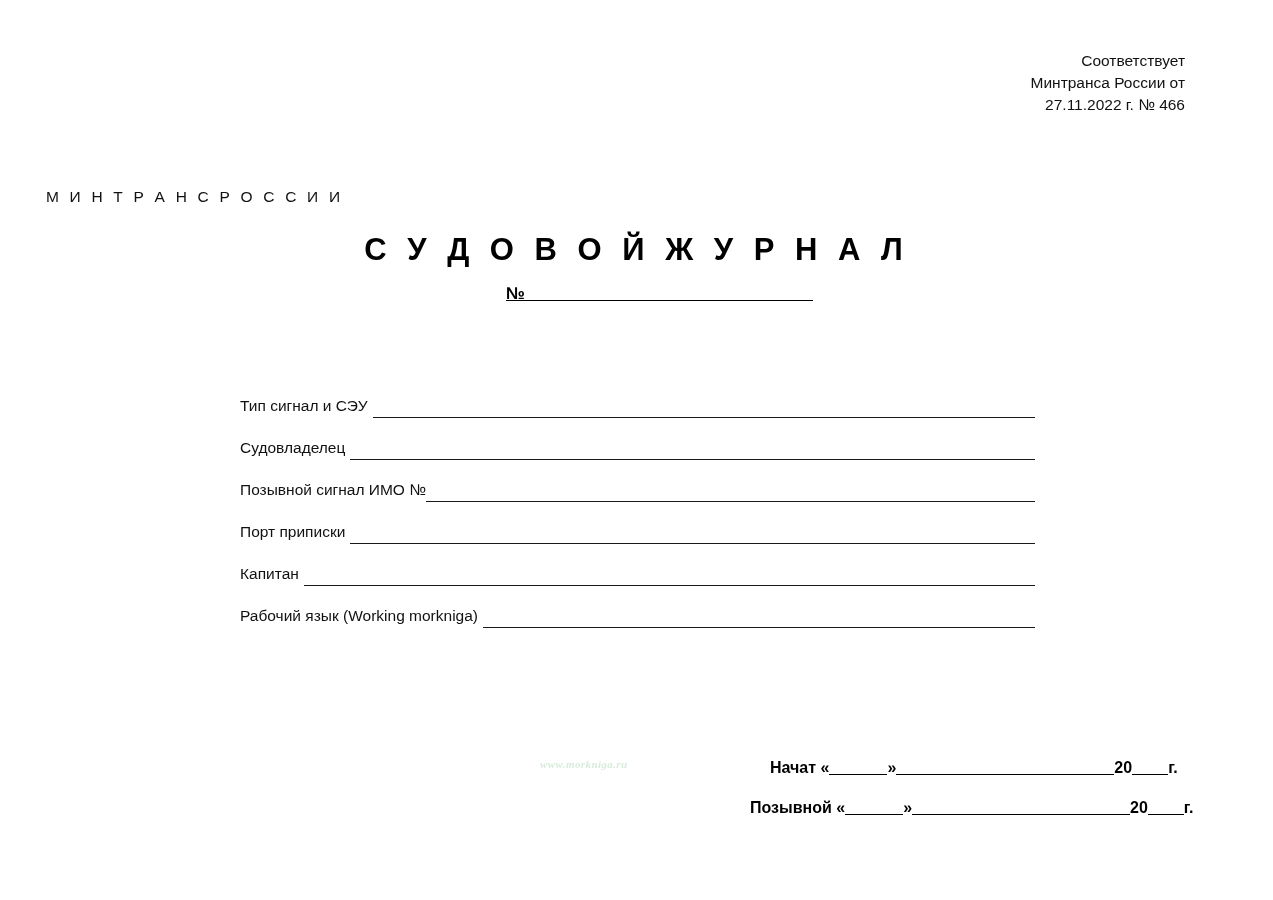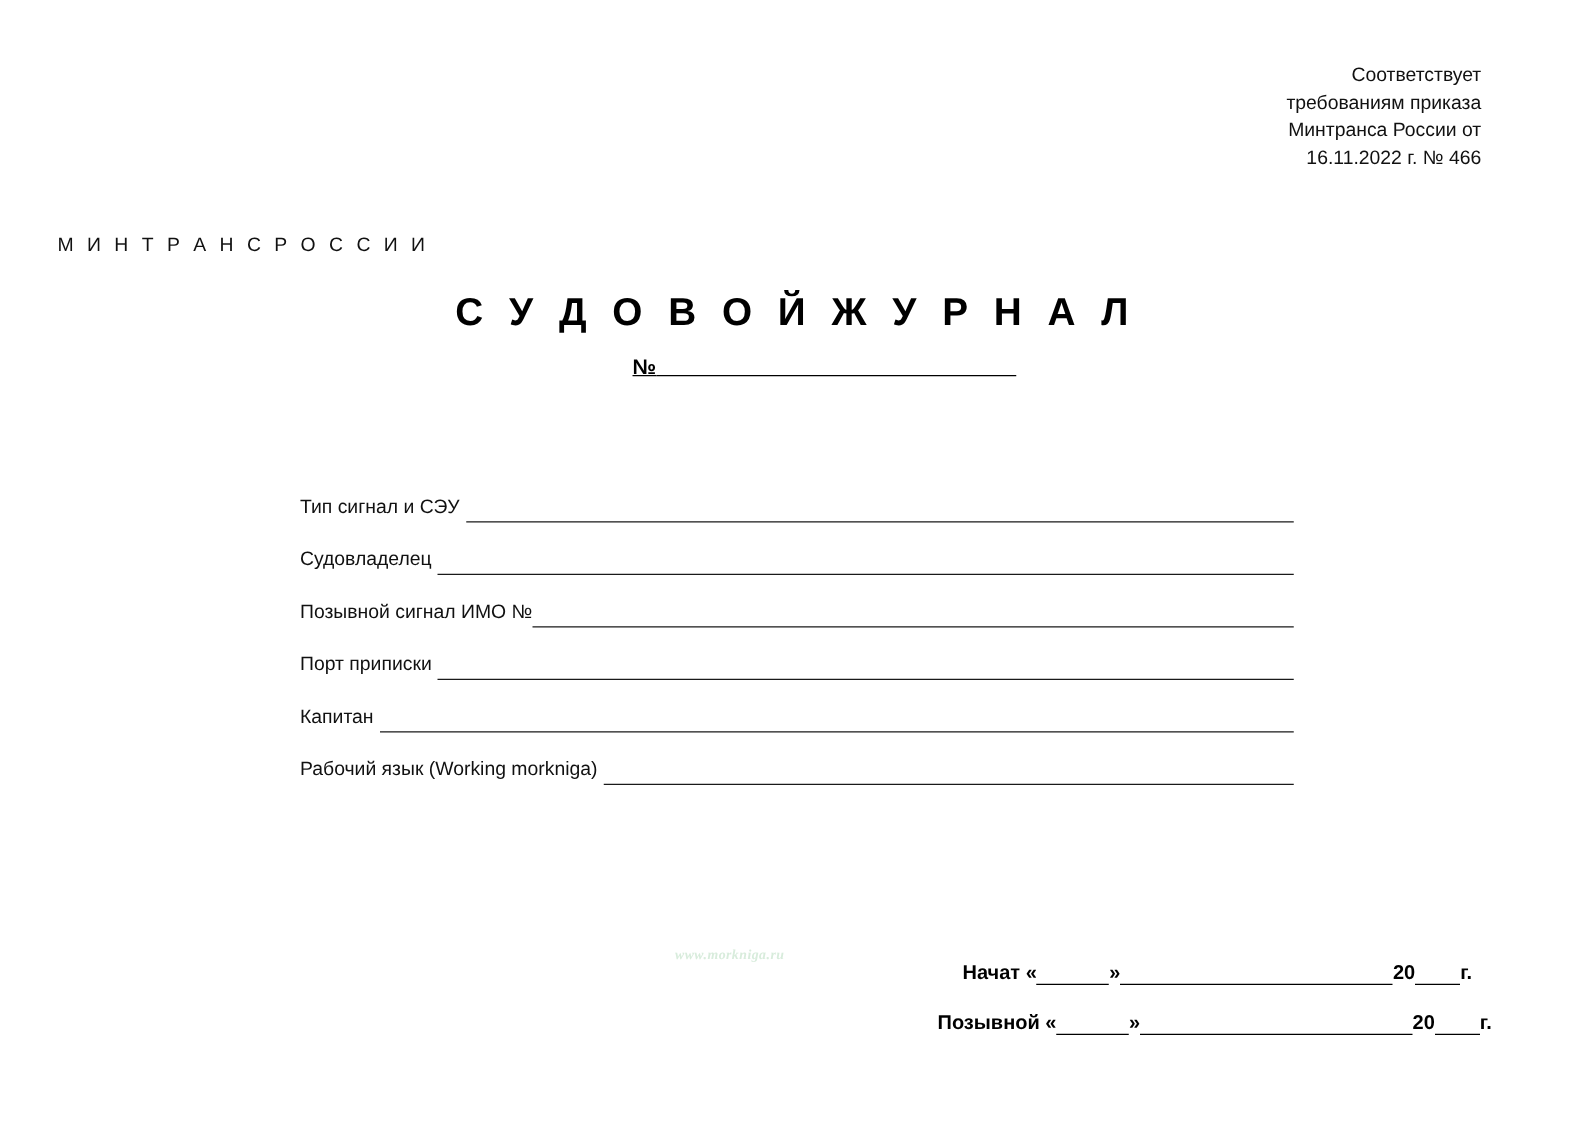--- a/index.html
+++ b/index.html
@@ -123,21 +123,21 @@
     position: absolute;
     top: 748px;
     left: 770px;
     width: 450px;
     font-size: 16px;
     font-weight: bold;
     color: #000;
   }
   .footer-row {
     display: flex;
-    align-items: flex-end;
+    align-items: center;
     height: 40px;
     white-space: nowrap;
   }
   .footer-row .lbl { }
   .f-blank-sm {
     display: inline-block;
     width: 58px;
     border-bottom: 1.8px solid #000;
     height: 13px;
   }
@@ -155,23 +155,22 @@
   }
   .footer-row.okonchen { margin-left: -20px; }
 </style>
 </head>
 <body>
 
 <div class="page">
 
   <div class="compliance">
     <div>Соответствует</div>
-    <div>требованиям приказа</div>
     <div>Минтранса России от</div>
-    <div>16.11.2022 г. № 466</div>
+    <div>27.11.2022 г. № 466</div>
   </div>
 
   <div class="ministry">
     <span class="shift">М И Н Т Р А Н С   Р О С С И И</span>
   </div>
 
   <div class="main-title">
     <span class="shift">С У Д О В О Й   Ж У Р Н А Л</span>
   </div>
 

